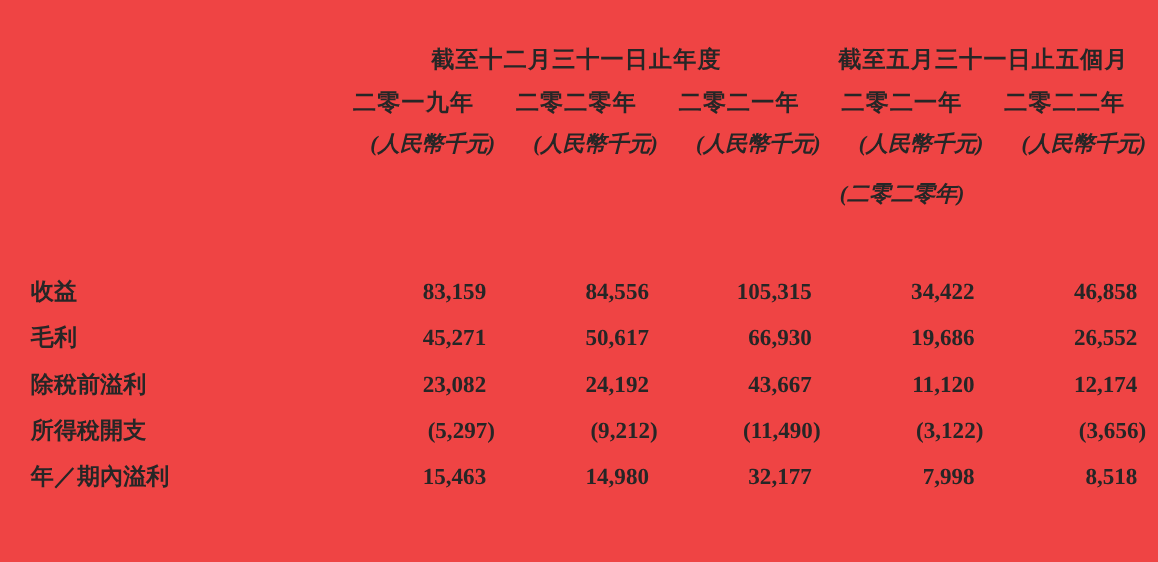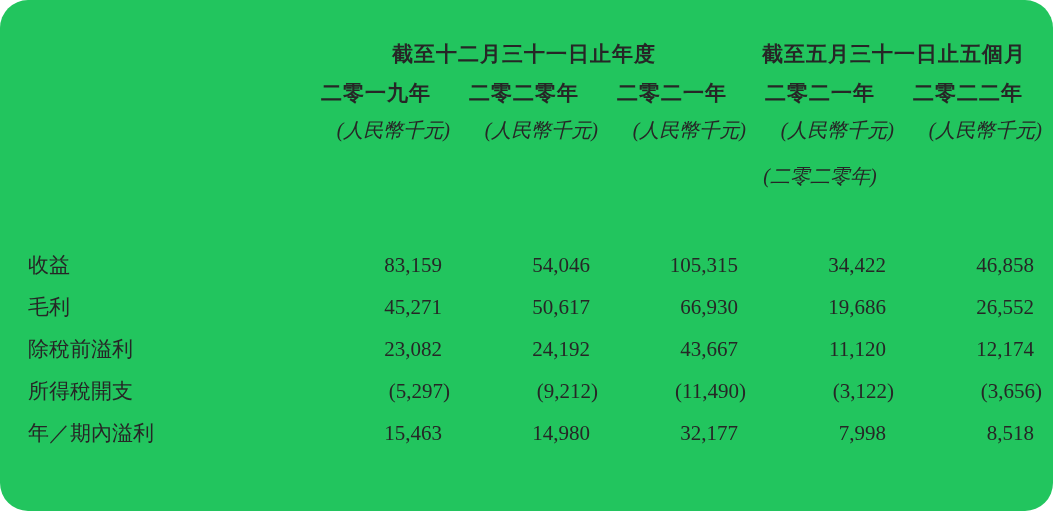--- a/index.html
+++ b/index.html
@@ -4,42 +4,41 @@
 <style>
   html, body {
     margin: 0;
     padding: 0;
     background: #ffffff;
   }
   .page {
     position: relative;
     width: 1053px;
     height: 511px;
-    background: #22c55e;
+    background: #ef4444;
     overflow: hidden;
     font-family: "Liberation Serif", serif;
     color: #262626;
-    border-radius: 28px;
   }
   table.fin-table {
     position: absolute;
     left: 28px;
     top: 26px;
     border-collapse: collapse;
     table-layout: fixed;
     width: 1014px;
   }
   col.c-label { width: 274px; }
   col.c-num   { width: 148px; }
 
   th, td {
     padding: 0;
     margin: 0;
     white-space: nowrap;
-    font-weight: normal;
+    font-weight: bold;
   }
 
   tr.group-row  { height: 42px; }
   tr.year-row   { height: 39px; }
   tr.unit-row   { height: 37px; }
   tr.note-row   { height: 46px; }
   tr.spacer-row { height: 54px; }
   tr.data-row   { height: 42px; }
 
   th.group {
@@ -133,21 +132,21 @@
       <td></td>
     </tr>
 
     <tr class="spacer-row">
       <td colspan="6"></td>
     </tr>
 
     <tr class="data-row">
       <td class="row-label">收益</td>
       <td class="num pad-paren">83,159</td>
-      <td class="num pad-paren">54,046</td>
+      <td class="num pad-paren">84,556</td>
       <td class="num pad-paren">105,315</td>
       <td class="num pad-paren">34,422</td>
       <td class="num pad-paren">46,858</td>
     </tr>
 
 
     <tr class="data-row">
       <td class="row-label">毛利</td>
       <td class="num pad-paren">45,271</td>
       <td class="num pad-paren">50,617</td>

